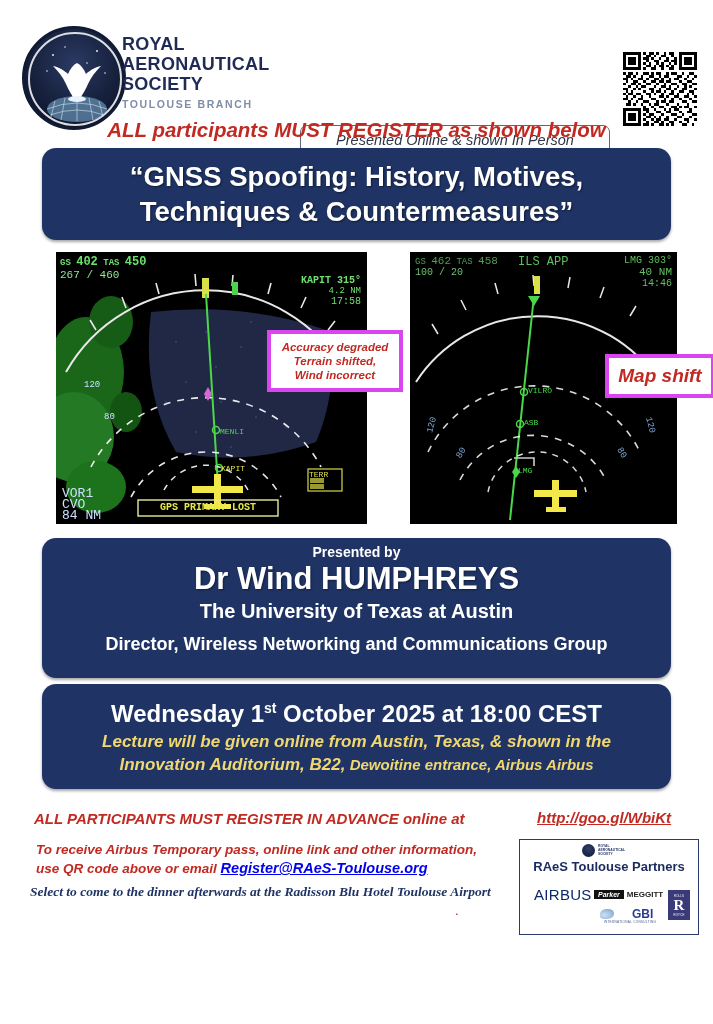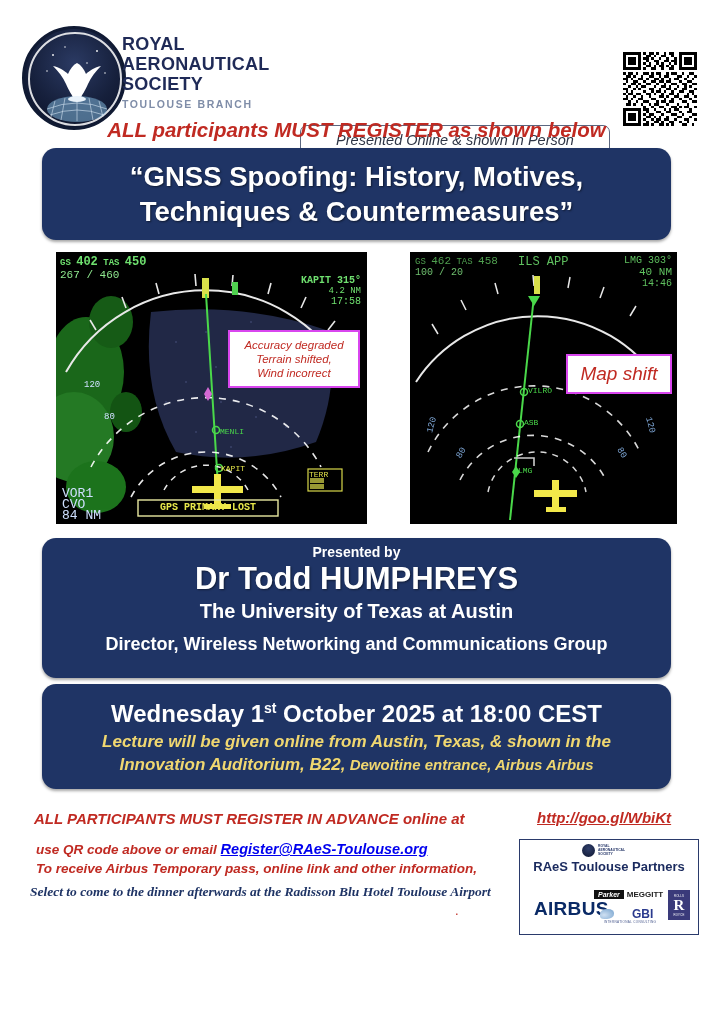--- a/index.html
+++ b/index.html
@@ -92,23 +92,24 @@
     background: #000;
     overflow: hidden;
     padding-left: 12px;
   }
   .nd-left  { left: 56px;  top: 252px; width: 299px; height: 272px; }
   .nd-right { left: 410px; top: 252px; width: 255px; height: 272px; }
   .nd svg { position: absolute; left: 0; top: 0; }
   .callout {
     position: absolute;
     background: #ffffff;
-    border: 2px solid #d946ef;
-    color: #c02a22; font-weight: normal; font-style: italic;
+    border: 4px solid #d946ef;
+    color: #c02a22; font-weight: bold; font-style: italic;
     text-align: center;
+    margin-left: 39px;
   }
   .callout-left {
     left: 228px; top: 330px; width: 118px;
     padding: 6px 5px; font-size: 11.5px; line-height: 14px;
   }
   .callout-right {
     left: 566px; top: 354px; width: 92px;
     padding: 7px 5px; font-size: 19px;
   }
 
@@ -174,22 +175,22 @@
   .pl-disc {
     width: 13px; height: 13px; border-radius: 50%;
     background: radial-gradient(circle at 50% 35%, #31406b, #0d1530);
   }
   .pl-txt { font-size: 3.4px; color: #2a3a6b; font-weight: bold; line-height: 4.2px; }
   .partners-title {
     position: absolute; left: 0; top: 19px; width: 178px;
     text-align: center; font-size: 13px; font-weight: bold; color: #1a2a5e;
   }
   .airbus {
-    position: absolute; left: 14px; top: 58px;
-    font-size: 19px; font-weight: bold; color: #0a2a66; letter-spacing: .3px;
+    position: absolute; left: 14px; top: 46px;
+    font-size: 15px; font-weight: normal; color: #0a2a66; letter-spacing: .3px;
   }
   .parker {
     position: absolute; left: 74px; top: 50px;
     display: flex; align-items: center; gap: 3px;
   }
   .parker-mark {
     background: #111; color: #fff; font-size: 7px; font-weight: bold;
     padding: 1px 4px; font-style: italic;
   }
   .parker-txt { font-size: 8px; color: #222; font-weight: bold; }
@@ -655,38 +656,38 @@
     <div style="position:absolute;left:14px;top:168px;font-size:9px;color:#7fa8d8;font-family:'Liberation Mono',monospace;transform:rotate(-75deg);">120</div>
     <div style="position:absolute;left:46px;top:196px;font-size:9px;color:#7fa8d8;font-family:'Liberation Mono',monospace;transform:rotate(-60deg);">80</div>
     <div style="position:absolute;left:206px;top:196px;font-size:9px;color:#7fa8d8;font-family:'Liberation Mono',monospace;transform:rotate(60deg);">80</div>
     <div style="position:absolute;left:232px;top:168px;font-size:9px;color:#7fa8d8;font-family:'Liberation Mono',monospace;transform:rotate(75deg);">120</div>
   </div>
 
   <div class="callout callout-right">Map shift</div>
 
   <div class="banner banner-presenter">
     <div class="pres-by">Presented by</div>
-    <div class="pres-name">Dr Todd HUMPHREYS</div>
+    <div class="pres-name">Dr Wind HUMPHREYS</div>
     <div class="pres-uni">The University of Texas at Austin</div>
     <div class="pres-role">Director, Wireless Networking and Communications Group</div>
   </div>
 
   <div class="banner banner-date">
     <div class="date-line"><span>Wednesday 1</span><sup>st</sup><span> October 2025 at 18:00 CEST</span></div>
     <div class="venue-line">Lecture will be given online from Austin, Texas, &amp; shown in the</div>
     <div class="venue-line"><span>Innovation Auditorium, B22,</span><span class="sm"> Dewoitine entrance, Airbus Airbus</span></div>
   </div>
 
   <div class="reg-line">ALL PARTICIPANTS MUST REGISTER IN ADVANCE online at</div>
   <a class="reg-url" href="#">http://goo.gl/WbiKt</a>
 
   <div class="info-line">
+    <div>To receive Airbus Temporary pass, online link and other information,</div>
     <div><span>use QR code above or email</span>
       <a class="mail" href="#">Register@RAeS-Toulouse.org</a></div>
-    <div>To receive Airbus Temporary pass, online link and other information,</div>
   </div>
 
   <div class="dinner-line">Select to come to the dinner afterwards at the Radisson Blu Hotel Toulouse Airport</div>
   <div class="dot">.</div>
 
   <div class="partners">
     <div class="partners-logo">
       <div class="pl-disc"></div>
       <div class="pl-txt">
         <div>ROYAL</div>

